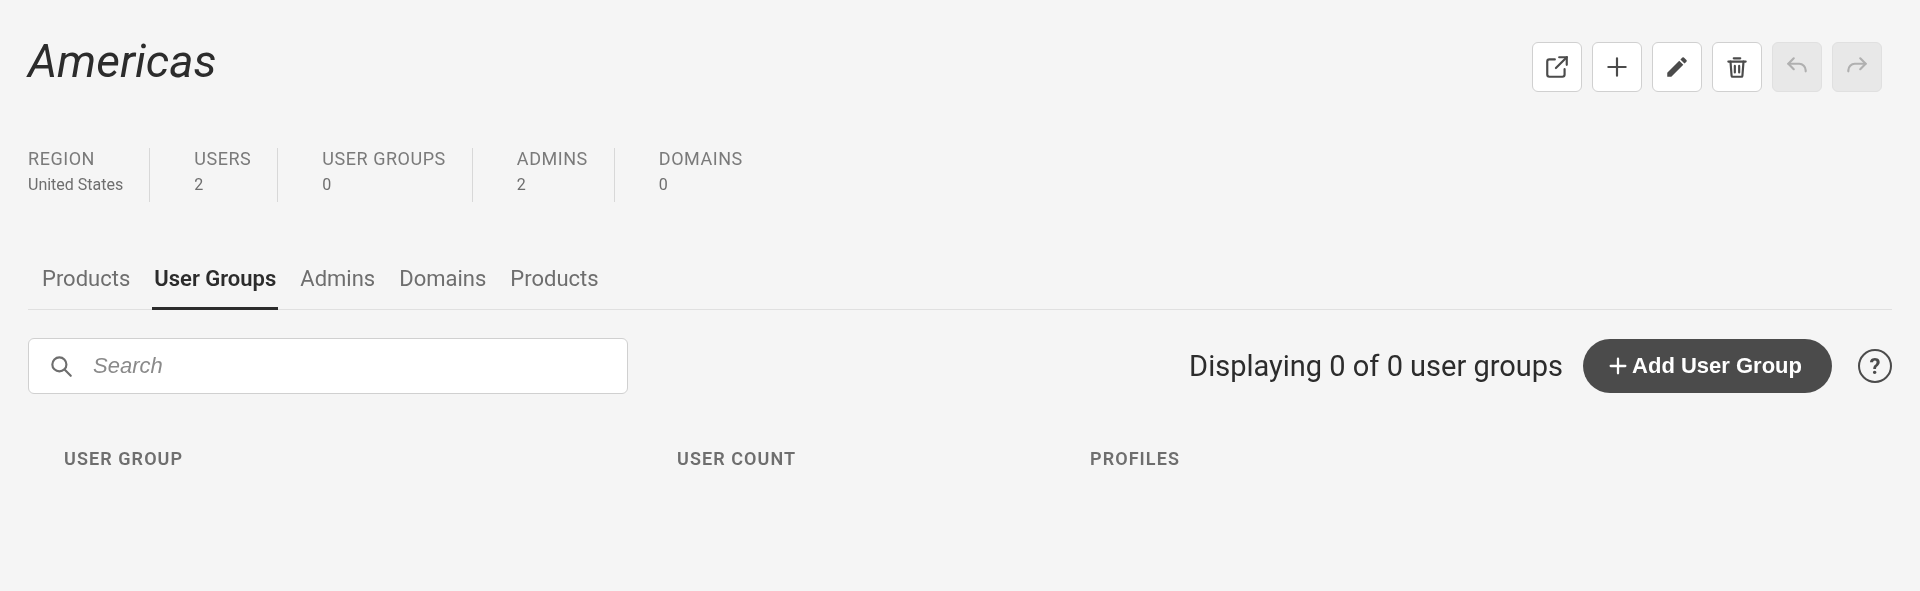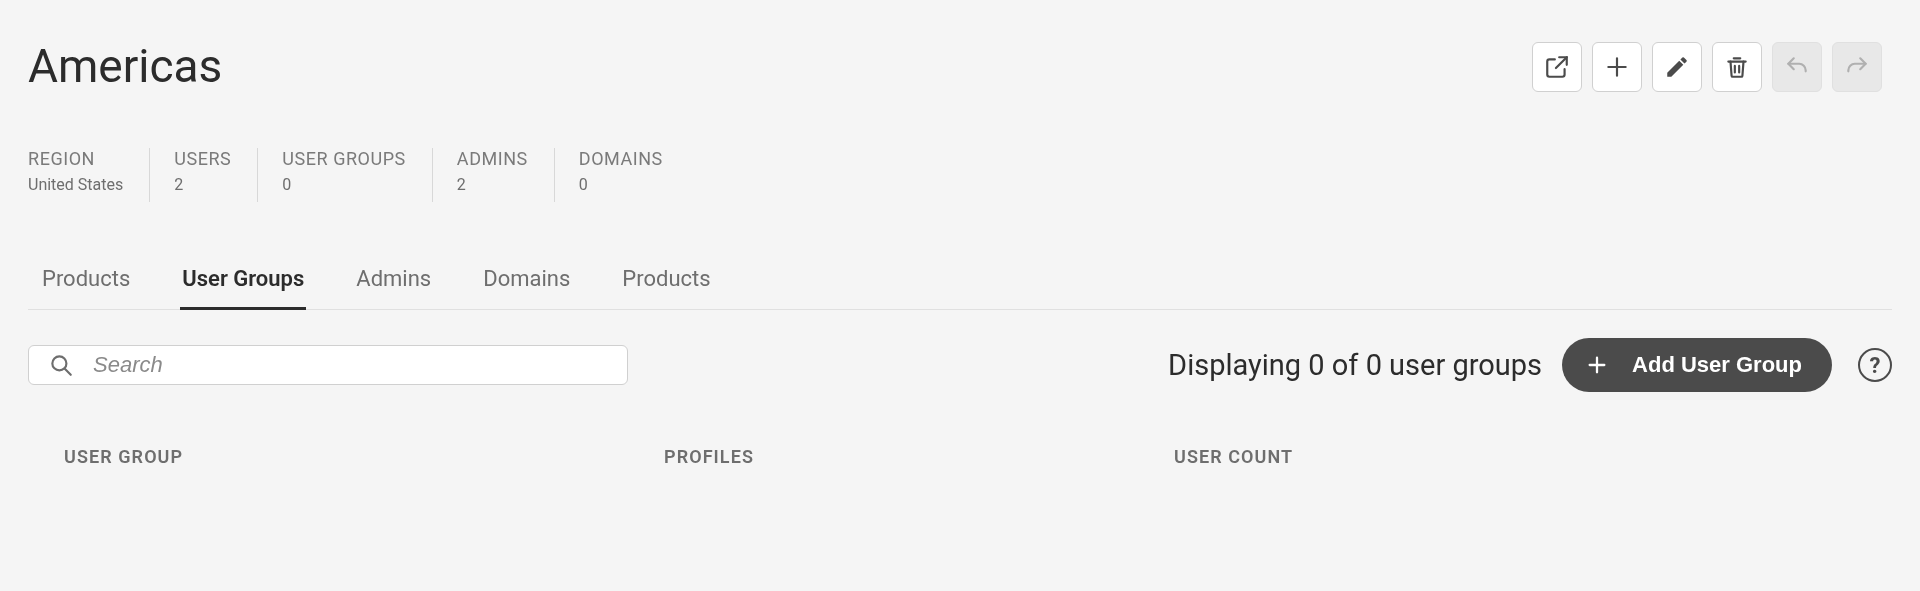--- a/index.html
+++ b/index.html
@@ -12,21 +12,22 @@
     width: 1920px;
   }
   .page {
     padding: 36px 28px 10px 28px;
   }
 
   
   .header-row {
     display: flex;
     justify-content: space-between;
-    align-items: flex-end;
+    align-items: flex-start;
+    font-style: italic;
   }
   .page-title {
     font-size: 46px;
     font-weight: 400;
     color: #2c2c2c;
     margin: 0;
     line-height: 1.1;
   }
   .toolbar {
     display: flex;
@@ -55,21 +56,21 @@
   .icon-btn.disabled .stroke { stroke: #b0b0b0; }
   .icon-btn .fill { fill: #4b4b4b; }
 
   
   .stats-row {
     display: flex;
     margin-top: 56px;
   }
   .stat-block {
     padding-right: 26px;
-    margin-right: 24px;
+    margin-right: 44px;
     border-right: 1px solid #d8d8d8;
     min-height: 54px;
   }
   .stat-block:last-child {
     border-right: none;
   }
   .stat-label {
     font-size: 18px;
     letter-spacing: 0.03em;
     color: #7a7a7a;
@@ -77,21 +78,21 @@
   }
   .stat-value {
     font-size: 16px;
     color: #6e6e6e;
     margin-top: 6px;
   }
 
   
   .tabs {
     display: flex;
-    gap: 48px;
+    gap: 20px;
     margin-top: 58px;
     border-bottom: 1px solid #e0e0e0;
     padding-left: 12px;
   }
   .tab {
     font-size: 22px;
     color: #6e6e6e;
     padding: 6px 2px 18px 2px;
     cursor: pointer;
     position: relative;
@@ -121,42 +122,42 @@
   }
   .search-wrap svg {
     position: absolute;
     left: 20px;
     top: 50%;
     transform: translateY(-50%);
     width: 26px; height: 26px;
   }
   .search-input {
     width: 100%;
-    height: 40px;
+    height: 56px;
     border: 1px solid #d0d0d0;
     border-radius: 6px;
     background: #fff;
     font-size: 22px;
     color: #6e6e6e;
     padding: 0 20px 0 64px;
     outline: none;
   }
   .search-input::placeholder {
     color: #8a8a8a;
     font-style: italic;
   }
   .spacer { flex: 1; }
   .count-text {
     font-size: 29px;
     color: #2c2c2c;
   }
   .primary-btn {
     display: inline-flex;
     align-items: center;
-    gap: 24px;
+    gap: 3px;
     background: #4b4b4b;
     color: #fff;
     font-size: 22px;
     font-weight: 600;
     border: none;
     border-radius: 30px;
     padding: 14px 30px 14px 24px;
     cursor: pointer;
   }
   .primary-btn svg { width: 22px; height: 22px; }
@@ -171,20 +172,21 @@
     color: #4b4b4b;
     cursor: pointer;
     margin-left: 6px;
   }
 
   
   .table-headers {
     display: flex;
     margin-top: 54px;
     padding-left: 36px;
+    gap: 13px;
   }
   .th {
     font-size: 18px;
     letter-spacing: 0.06em;
     color: #6e6e6e;
     font-weight: 600;
     text-transform: uppercase;
   }
   .th.col1 { width: 600px; }
   .th.col2 { width: 510px; }
@@ -285,17 +287,17 @@
       </svg>
       <span>Add User Group</span>
     </button>
     <div class="help-btn">
       <span>?</span>
     </div>
   </div>
 
   <div class="table-headers">
     <div class="th col1">USER GROUP</div>
+    <div class="th col3">USER COUNT</div>
     <div class="th col2">PROFILES</div>
-    <div class="th col3">USER COUNT</div>
   </div>
 
 </div>
 
 </body></html>

